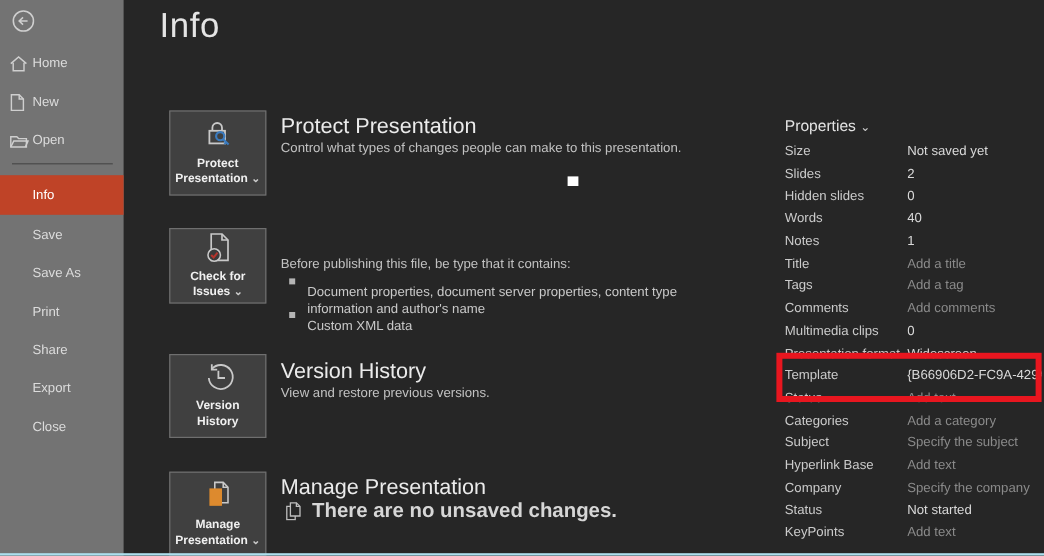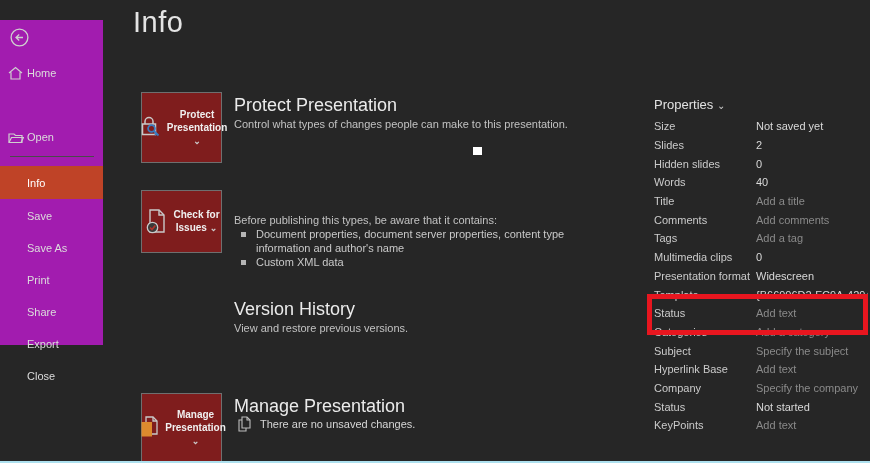--- a/index.html
+++ b/index.html
@@ -1,44 +1,44 @@
 <!DOCTYPE html>
 <html><head>
 <meta charset="utf-8">
 <style>
   * { margin:0; padding:0; box-sizing:border-box; }
   html,body { width:870px; height:463px; }
   body { font-family:"Liberation Sans", sans-serif; background:#262626; overflow:hidden; }
   #screen { position:relative; width:870px; height:463px; background:#262626; }
 
   
-  .sidebar { position:absolute; left:0; top:0; width:103px; height:325px; background:#a21caf;margin-top:20px; }
+  .sidebar { position:absolute; left:0; top:0; width:103px; height:463px; background:#737373; }
   .back-btn { position:absolute; left:10px; top:8px; width:19px; height:19px; cursor:pointer; }
   .nav-item { position:absolute; left:0; width:103px; height:32px; display:flex; align-items:center; color:#dcdcdc; font-size:11px; cursor:pointer; }
   .nav-item .nicon { position:absolute; left:8px; width:16px; height:16px; display:flex; align-items:center; }
   .nav-item .nlabel { position:absolute; left:27px; }
   .nav-divider { position:absolute; left:10px; top:136px; width:84px; height:1px; background:#4a4a4a; }
   .nav-item.active { background:#bf4327; height:33px; color:#ffffff; }
 
   
   .page-title { position:absolute; left:133px; top:6px; font-size:29px; font-weight:300; color:#e4e4e4; letter-spacing:0.5px; }
 
-  .tile-btn { position:absolute; left:141px; width:81px; background:#7f1d1d; border:1px solid #6f6f6f; display:flex; flex-direction:row; align-items:center; justify-content:center; gap:4px; color:#ffffff; cursor:pointer; }
+  .tile-btn { position:absolute; left:141px; width:81px; background:#404040; border:1px solid #6f6f6f; display:flex; flex-direction:column; align-items:center; justify-content:center; gap:4px; color:#ffffff; cursor:pointer; }
   .tile-label { font-size:10px; font-weight:bold; line-height:1.3; text-align:center; color:#f0f0f0; }
   .chev { font-size:9px; color:#cccccc; }
 
   .sec-heading { position:absolute; left:234px; font-size:18px; font-weight:400; color:#ebebeb; }
   .sec-desc { position:absolute; left:234px; font-size:11px; color:#c2c2c2; }
 
   .bullet-row { position:absolute; left:241px; display:flex; width:345px; }
   .bullet-sq { flex:0 0 5px; width:5px; height:5px; background:#b5b5b5; margin-top:4px; margin-right:10px; }
-  .bullet-text { font-size:11px; color:#c9c9c9; line-height:1.25; }
+  .bullet-text { font-size:11px; color:#c9c9c9; line-height:1.25;margin-top:10px; }
 
   .unsaved-row { position:absolute; left:237px; top:416px; display:flex; align-items:center; gap:9px; }
-  .unsaved-text { font-size:11px; color:#d6d6d6; font-weight:normal; }
+  .unsaved-text { font-size:17px; color:#d6d6d6; font-weight:bold; }
 
   
   .props-header { position:absolute; left:654px; top:97px; font-size:13px; color:#e2e2e2; cursor:pointer; }
   .props-header .chev { font-size:10px; }
   .props-rows { position:absolute; left:654px; top:117px; width:214px; }
   .prop-row { display:flex; height:18.7px; align-items:center; }
   .prop-label { flex:0 0 102px; font-size:11px; color:#cbcbcb; }
   .prop-val { flex:1; font-size:11px; white-space:nowrap; overflow:hidden; }
   .prop-val.strong { color:#d9d9d9; }
   .prop-val.placeholder { color:#8a8a8a; }
@@ -66,20 +66,29 @@
     </div>
 
     <div class="nav-item" style="top:37px">
       <span class="nicon">
         <svg width="15" height="14" viewBox="0 0 15 14">
           <path d="M1 7 L7.5 1.5 L14 7 M3 6.2 V13 H12 V6.2" fill="none" stroke="#cfcfcf" stroke-width="1.2"></path>
         </svg>
       </span>
       <span class="nlabel">Home</span>
     </div>
+    <div class="nav-item" style="top:69px">
+      <span class="nicon">
+        <svg width="13" height="15" viewBox="0 0 13 15">
+          <path d="M1.5 1 H8 L11.5 4.5 V14 H1.5 Z" fill="none" stroke="#cfcfcf" stroke-width="1.2"></path>
+          <path d="M8 1 V4.5 H11.5" fill="none" stroke="#cfcfcf" stroke-width="1.2"></path>
+        </svg>
+      </span>
+      <span class="nlabel">New</span>
+    </div>
     <div class="nav-item" style="top:101px">
       <span class="nicon">
         <svg width="16" height="13" viewBox="0 0 16 13">
           <path d="M1 3 H6 L7.5 4.5 H14 V11.5 H1 Z" fill="none" stroke="#cfcfcf" stroke-width="1.2"></path>
           <path d="M1 11.5 L3.5 6.5 H15.5 L13 11.5" fill="none" stroke="#cfcfcf" stroke-width="1.2"></path>
         </svg>
       </span>
       <span class="nlabel">Open</span>
     </div>
 
@@ -128,30 +137,40 @@
     <span>
       <svg width="26" height="27" viewBox="0 0 26 27">
         <path d="M7 2 H16 L21 7 V24 H7 Z" fill="none" stroke="#c9c9c9" stroke-width="1.4"></path>
         <path d="M16 2 V7 H21" fill="none" stroke="#c9c9c9" stroke-width="1.4"></path>
         <circle cx="9.5" cy="19.5" r="5.2" fill="#3a3a3a" stroke="#c9c9c9" stroke-width="1.3"></circle>
         <path d="M7 19.5 L9 21.5 L12.3 17.5" fill="none" stroke="#b3342c" stroke-width="1.7"></path>
       </svg>
     </span>
     <span class="tile-label"><span>Check for</span><br><span>Issues</span> <span class="chev">⌄</span></span>
   </div>
-  <div class="sec-desc" style="top:214px">Before publishing this types, be aware that it contains:</div>
+  <div class="sec-desc" style="top:214px">Before publishing this file, be type that it contains:</div>
   <div class="bullet-row" style="top:228px">
     <span class="bullet-sq"></span>
     <span class="bullet-text">Document properties, document server properties, content type information and author's name</span>
   </div>
   <div class="bullet-row" style="top:256px">
     <span class="bullet-sq"></span>
     <span class="bullet-text">Custom XML data</span>
   </div>
 
+  <div class="tile-btn" style="top:295px;height:70px">
+    <span>
+      <svg width="28" height="26" viewBox="0 0 28 26">
+        <path d="M8.5 5.5 A10 10 0 1 1 6 13" fill="none" stroke="#c9c9c9" stroke-width="1.5"></path>
+        <path d="M8.5 1.5 V6 H13" fill="none" stroke="#c9c9c9" stroke-width="1.5"></path>
+        <path d="M14 7 V13 H19.5" fill="none" stroke="#c9c9c9" stroke-width="1.5"></path>
+      </svg>
+    </span>
+    <span class="tile-label"><span>Version</span><br><span>History</span></span>
+  </div>
   <div class="sec-heading" style="top:299px">Version History</div>
   <div class="sec-desc" style="top:322px">View and restore previous versions.</div>
 
   <div class="tile-btn" style="top:393px;height:70px">
     <span>
       <svg width="24" height="27" viewBox="0 0 24 27">
         <path d="M9 2 H16 L20 6 V19 H9 Z" fill="none" stroke="#c9c9c9" stroke-width="1.3"></path>
         <path d="M16 2 V6 H20" fill="none" stroke="#c9c9c9" stroke-width="1.3"></path>
         <rect x="5" y="7.5" width="9.5" height="13.5" fill="#dd8a2e" stroke="#dd8a2e"></rect>
       </svg>
@@ -186,30 +205,34 @@
       </div>
     <div class="prop-row">
         <span class="prop-label">Hidden slides</span>
         <span class="prop-val strong">0</span>
       </div>
     <div class="prop-row">
         <span class="prop-label">Words</span>
         <span class="prop-val strong">40</span>
       </div>
     <div class="prop-row">
+        <span class="prop-label">Notes</span>
+        <span class="prop-val strong">1</span>
+      </div>
+    <div class="prop-row">
         <span class="prop-label">Title</span>
         <span class="prop-val placeholder">Add a title</span>
       </div>
     <div class="prop-row">
+        <span class="prop-label">Tags</span>
+        <span class="prop-val placeholder">Add a tag</span>
+      </div>
+    <div class="prop-row">
         <span class="prop-label">Comments</span>
         <span class="prop-val placeholder">Add comments</span>
-      </div>
-    <div class="prop-row">
-        <span class="prop-label">Tags</span>
-        <span class="prop-val placeholder">Add a tag</span>
       </div>
     <div class="prop-row">
         <span class="prop-label">Multimedia clips</span>
         <span class="prop-val strong">0</span>
       </div>
     <div class="prop-row">
         <span class="prop-label">Presentation format</span>
         <span class="prop-val strong">Widescreen</span>
       </div>
     <div class="prop-row">

